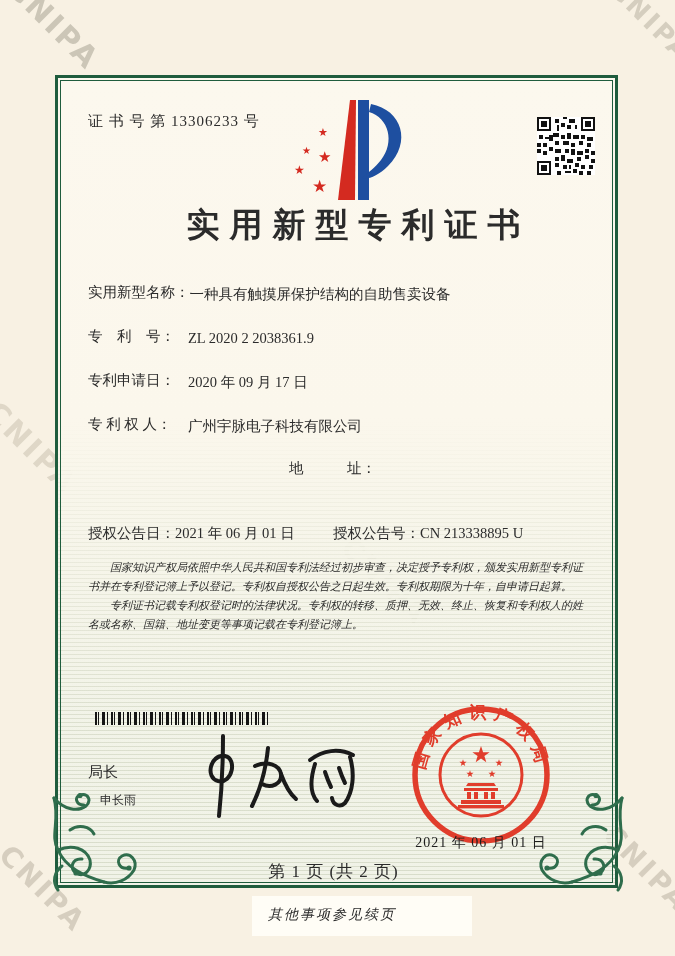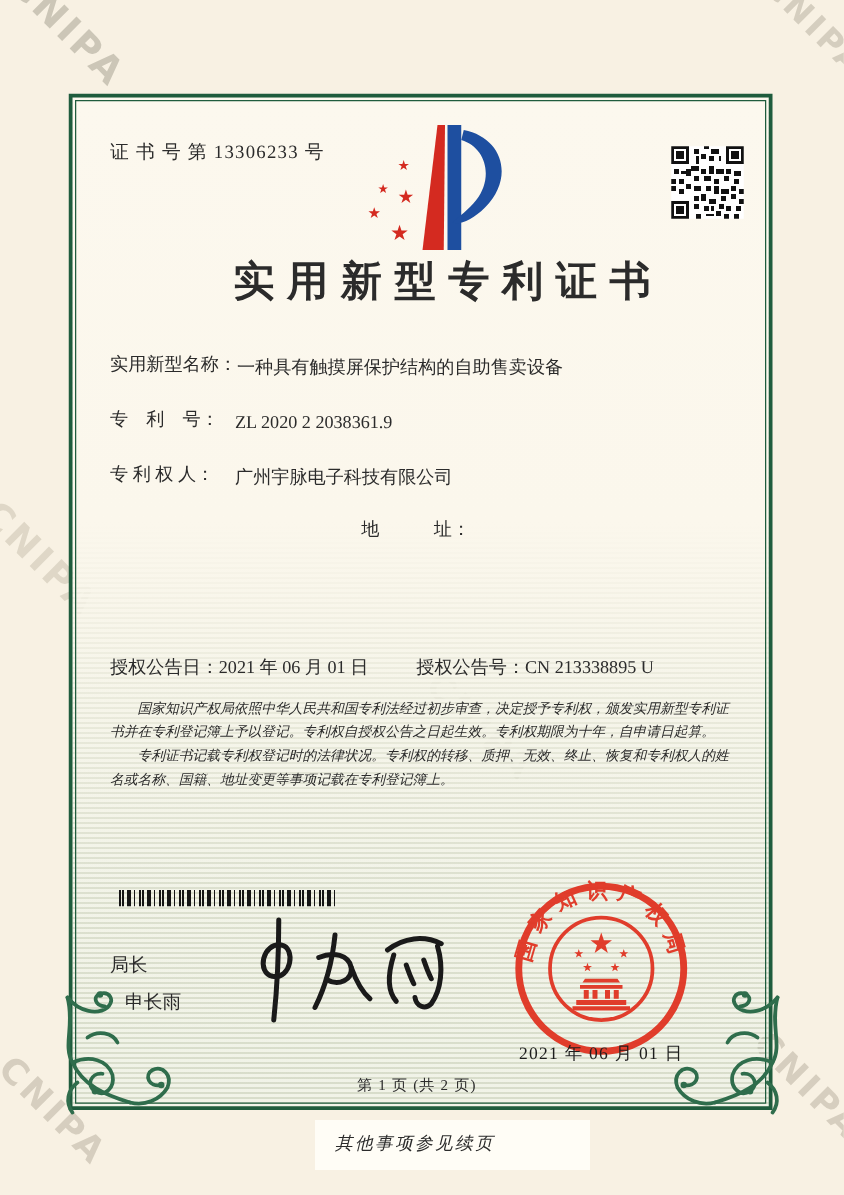--- a/index.html
+++ b/index.html
@@ -88,34 +88,34 @@
   
   .barcode{
     position:absolute;left:95px;top:712px;width:175px;height:13px;z-index:3;
     background:repeating-linear-gradient(90deg,
       #151515 0 2px,transparent 2px 3px,
       #151515 3px 4px,transparent 4px 7px,
       #151515 7px 10px,transparent 10px 12px,
       #151515 12px 13px,transparent 13px 16px);
   }
   .sig-title{position:absolute;left:88px;top:763px;font-size:15px;z-index:3;}
-  .sig-name{position:absolute;left:88px;top:792px;font-size:15px;z-index:3;padding-left:12px;}
+  .sig-name{position:absolute;left:88px;top:792px;font-size:12px;z-index:3;padding-left:12px;}
   .signature-svg{position:absolute;left:192px;top:728px;z-index:3;}
 
   
   .seal{position:absolute;left:408px;top:702px;z-index:5;opacity:0.93;}
   .seal-date{
     position:absolute;left:408px;top:834px;width:146px;z-index:6;
     text-align:center;font-size:14px;color:#1d1d1d;letter-spacing:1px;
   }
 
   
   .page-footer{
     position:absolute;left:55px;top:860px;width:557px;z-index:3;
-    text-align:center;font-size:12px;letter-spacing:1px;
+    text-align:center;font-size:17px;letter-spacing:1px;
   }
   .cont-box{
     position:absolute;left:252px;top:896px;width:220px;height:40px;
     background:#fffdf6;z-index:3;
   }
   .cont-note{
     position:absolute;left:268px;top:906px;z-index:4;
     font-size:14px;font-style:italic;letter-spacing:2px;
   }
 </style>
@@ -247,20 +247,24 @@
   <div class="fields">
     <div class="field-row">
       <span class="field-label">实用新型名称：</span>
       <span class="field-value">一种具有触摸屏保护结构的自助售卖设备</span>
     </div>
     <div class="field-row">
       <span class="field-label">专　利　号：</span>
       <span class="field-value">ZL 2020 2 2038361.9</span>
     </div>
     <div class="field-row">
+      <span class="field-label">专利申请日：</span>
+      <span class="field-value">2020 年 09 月 17 日</span>
+    </div>
+    <div class="field-row">
       <span class="field-label">专 利 权 人：</span>
       <span class="field-value">广州宇脉电子科技有限公司</span>
     </div>
     <div class="field-row">
       <span class="field-label">地　　　址：</span>
     </div>
   </div>
 
   <div class="grant-row">
     <span class="grant-date-pair"><span>授权公告日：</span><span>2021 年 06 月 01 日</span></span>

